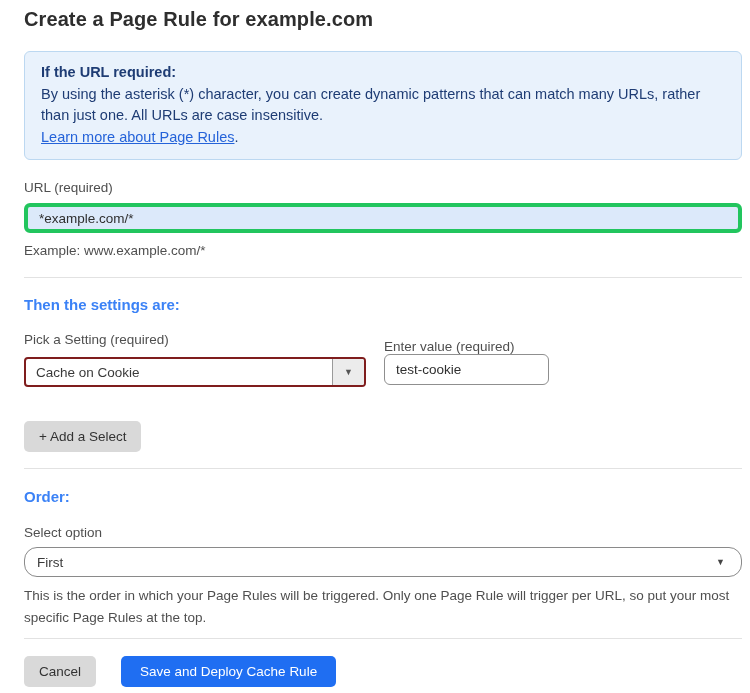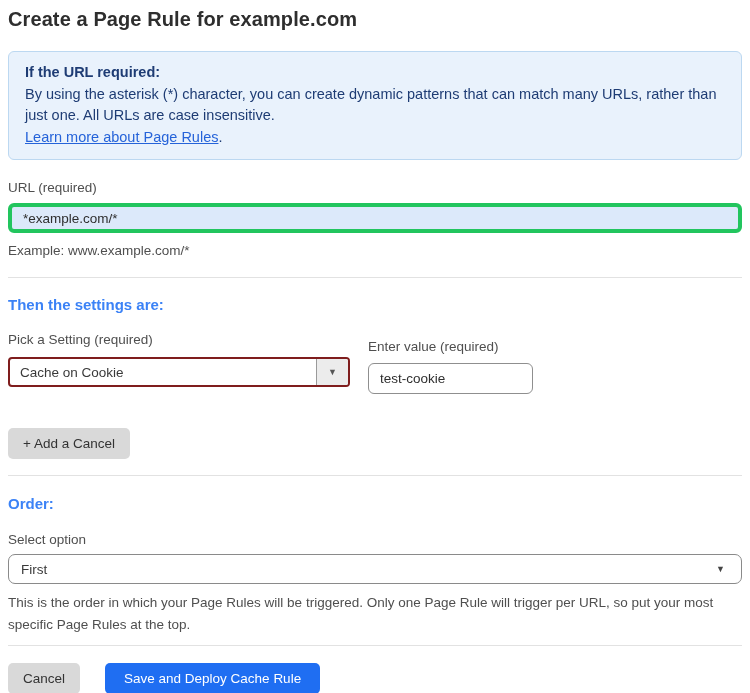--- a/index.html
+++ b/index.html
@@ -5,21 +5,21 @@
   * { box-sizing: border-box; }
   html, body { margin: 0; padding: 0; }
   body {
     width: 750px;
     height: 693px;
     background: #ffffff;
     font-family: "Liberation Sans", sans-serif;
     color: #333333;
     overflow: hidden;
   }
-  .wrap { padding: 6px 8px 0 8px; }
+  .wrap { padding: 6px 8px 0 24px; }
 
   .page-title {
     font-size: 20px;
     font-weight: 700;
     color: #2e2e2e;
     margin: 2px 0 20px 0;
     letter-spacing: 0.1px;
   }
 
   .info-box {
@@ -109,21 +109,21 @@
     align-items: center;
     justify-content: center;
     color: #555555;
     font-size: 9px;
   }
 
   .value-input {
     display: block;
     width: 165px;
     height: 31px;
-    margin-top: 9px;
+    margin-top: 0;
     background: #ffffff;
     border: 1px solid #8f8f8f;
     border-radius: 6px;
     padding: 0 11px;
     font-family: "Liberation Sans", sans-serif;
     font-size: 13.5px;
     color: #2f2f2f;
     outline: none;
   }
 
@@ -142,21 +142,21 @@
   .add-setting-btn { margin-top: 34px; }
 
   .order-heading { margin-top: 19px; }
   .order-select {
     display: flex;
     align-items: center;
     width: 100%;
     height: 30px;
     margin-top: 7px;
     border: 1px solid #8a8a8a;
-    border-radius: 7px;
+    border-radius: 13px;
     background: #ffffff;
     padding: 0 12px;
     font-size: 13.5px;
     color: #3a3a3a;
     cursor: pointer;
   }
   .order-select .order-arrow {
     margin-left: auto;
     color: #444444;
     font-size: 9px;
@@ -197,21 +197,21 @@
           <span>▼</span>
         </div>
       </div>
     </div>
     <div class="settings-col-right">
       <div class="field-label" style="margin-bottom:0;">Enter value (required)</div>
       <input class="value-input" type="text" value="test-cookie" style="">
     </div>
   </div>
 
-  <button class="btn btn-gray add-setting-btn">+ Add a Cancel</button>
+  <button class="btn btn-gray add-setting-btn">+ Add a Select</button>
 
   <hr class="divider">
 
   <div class="section-heading order-heading">Order:</div>
 
   <div class="field-label" style="margin-top:20px; margin-bottom:0;">Select option</div>
 
   <div class="order-select">
     <span>First</span>
     <span class="order-arrow">▼</span>

